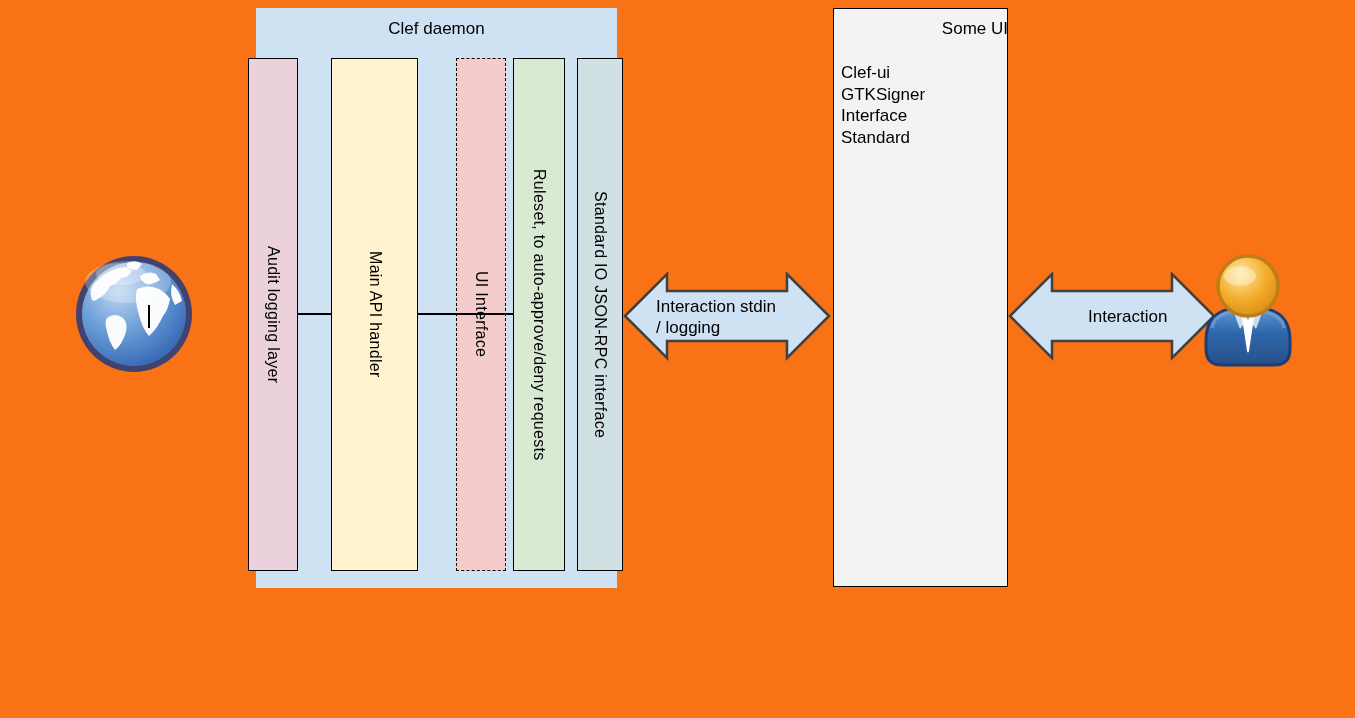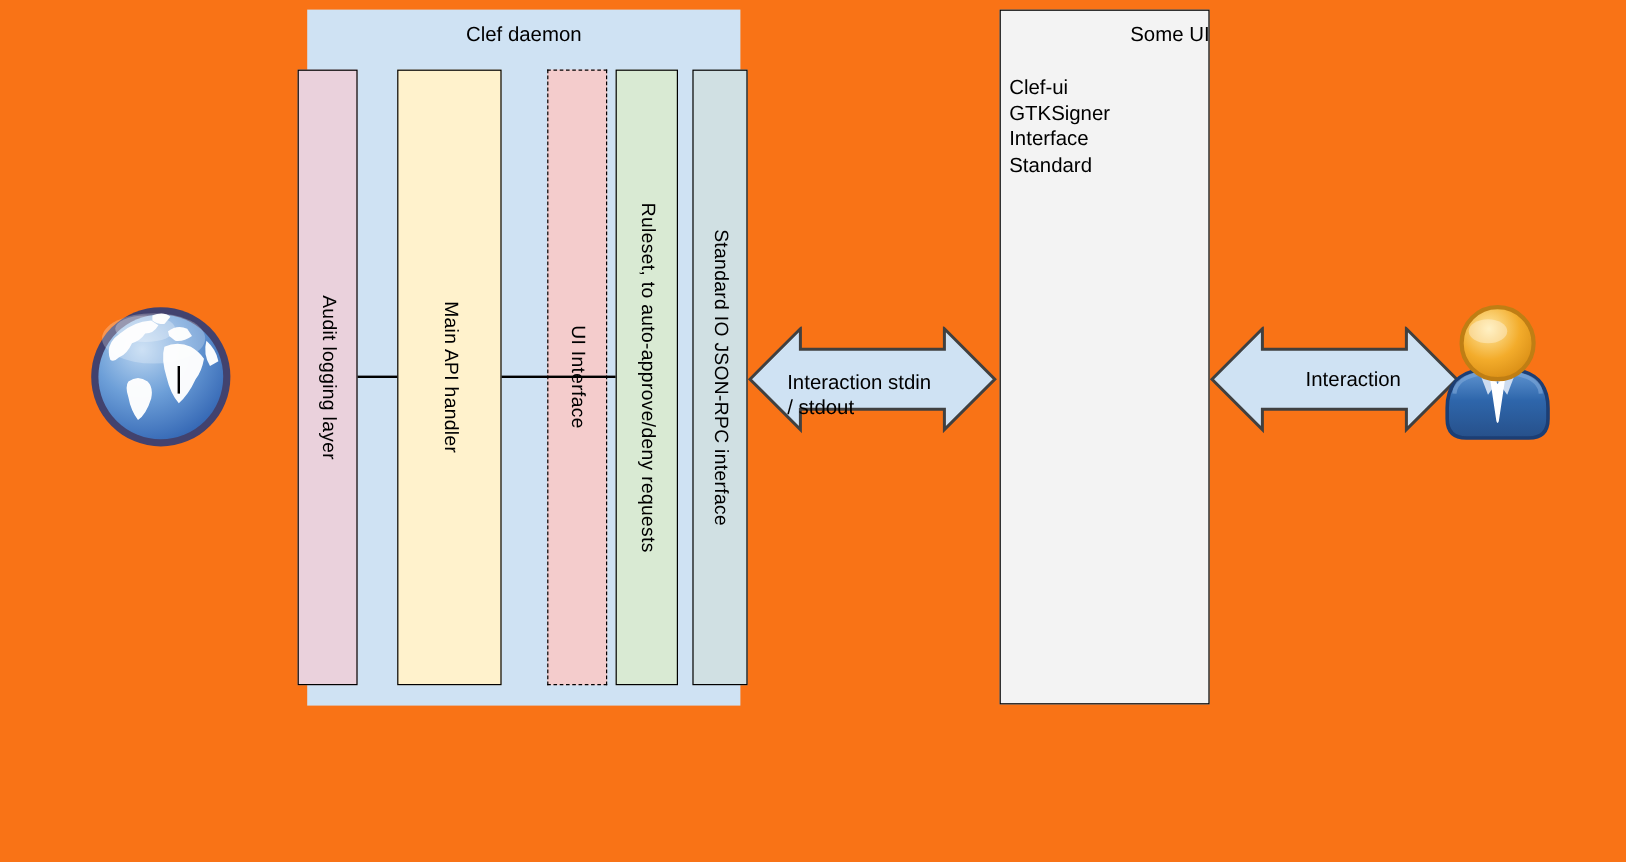--- a/index.html
+++ b/index.html
@@ -73,23 +73,23 @@
     <span class="vlabel">Standard IO JSON-RPC interface</span>
   </div>
 
   <div class="hline" style="left: 298px; top: 313px; width: 33px; background-color: rgb(0, 0, 0);"></div>
   <div class="hline" style="left: 418px; top: 313px; width: 95px; background-color: rgb(0, 0, 0);"></div>
   <div class="vline" style="left: 148px; top: 305px; height: 23px; background-color: rgb(0, 0, 0);"></div>
 
   <svg class="abs" style="left:623px;top:272px" width="208" height="90" viewBox="0 0 208 90">
     <polygon points="2,44 44,2 44,19 164,19 164,2 206,44 164,86 164,69 44,69 44,86" stroke-width="2.5" fill="#cfe2f3" stroke="#404040"></polygon>
   </svg>
-  <div class="arrow-label" style="left:656px;top:308px">
+  <div class="arrow-label" style="left:656px;top:296px">
     <div>Interaction stdin</div>
-    <div>/ stdout</div>
+    <div>/ logging</div>
   </div>
 
   <div class="someui-box" style="background-color: rgb(243, 243, 243);"></div>
   <div class="box-title someui-title">Some UI</div>
   <div class="ui-items">
     <div>Clef-ui</div>
     <div>GTKSigner</div>
     <div>Interface</div>
     <div>Standard</div>
   </div>

